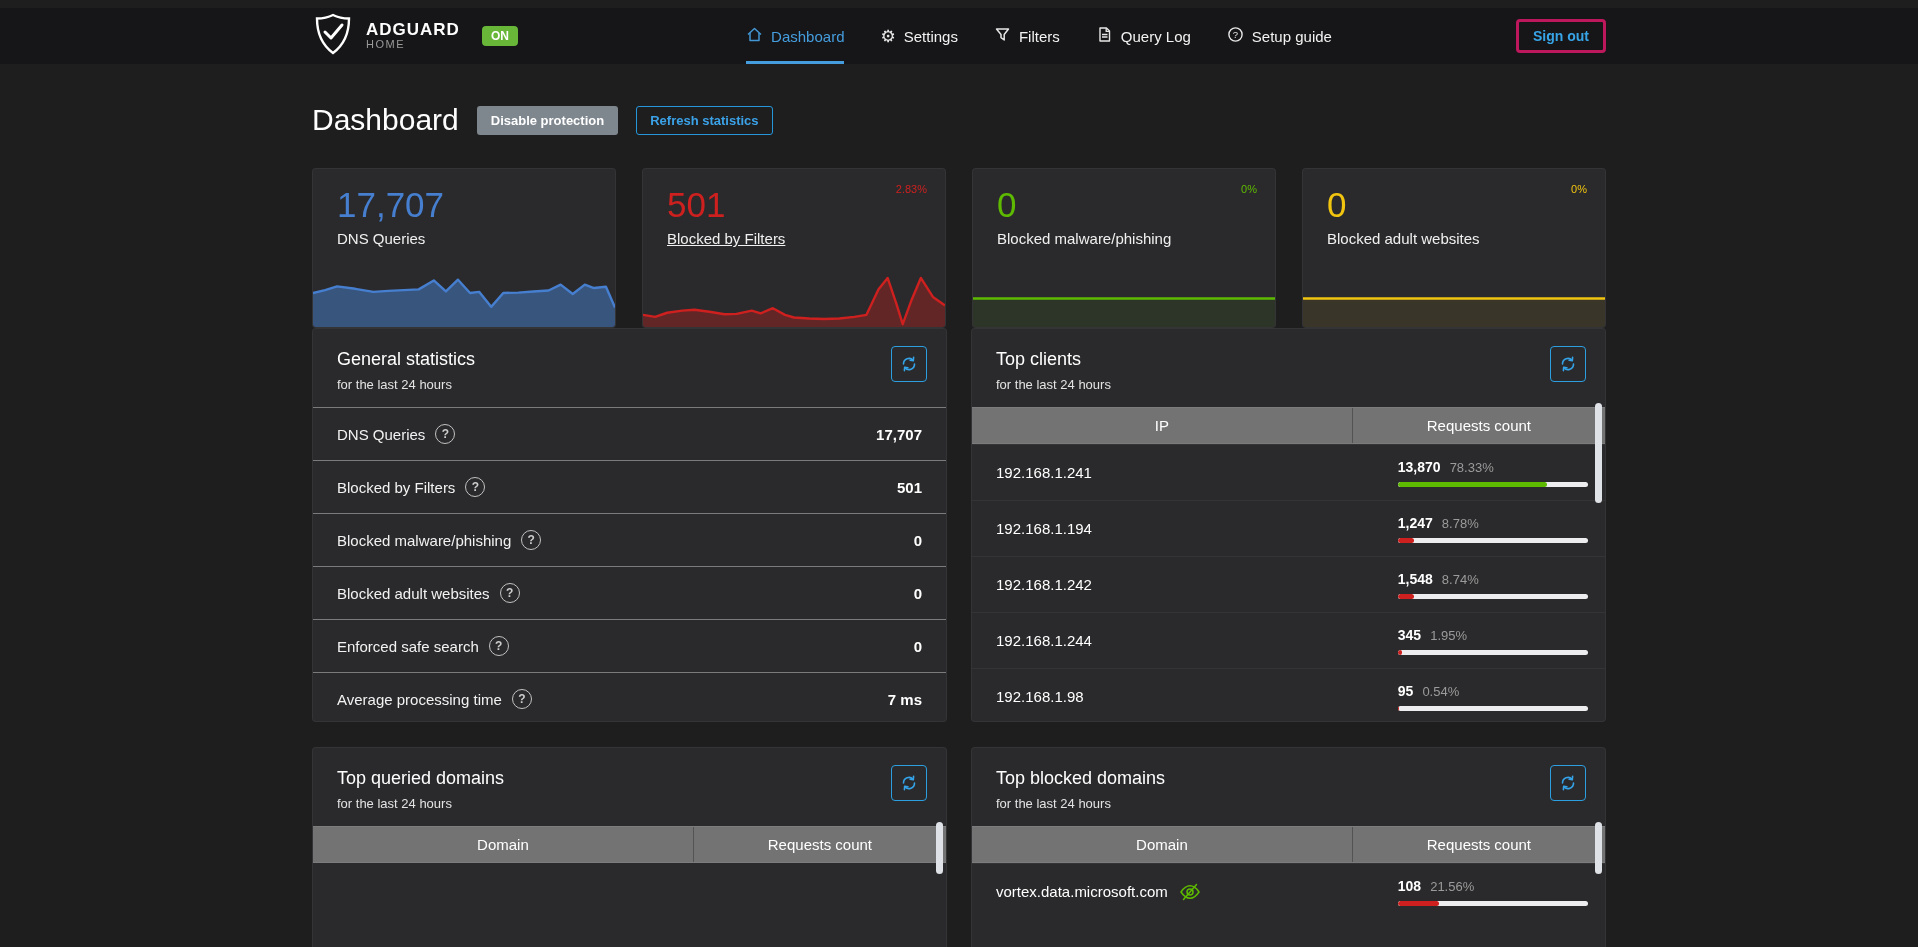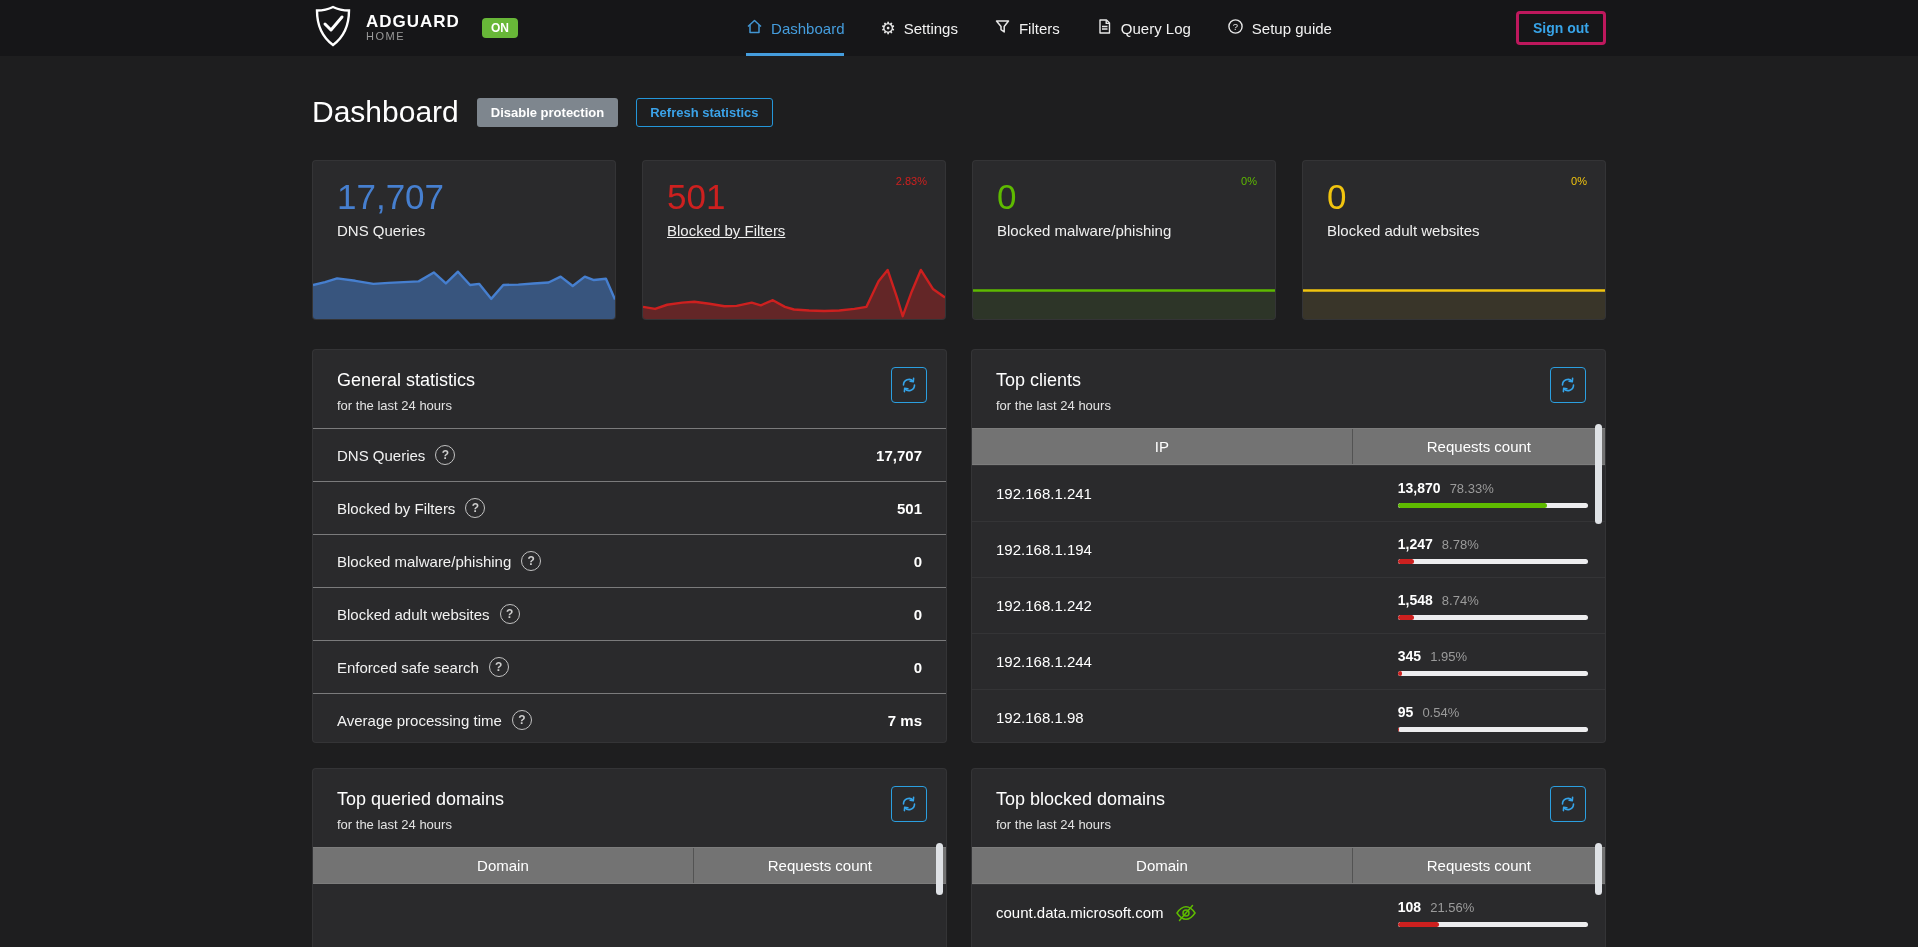--- a/index.html
+++ b/index.html
@@ -1,21 +1,21 @@
 <!DOCTYPE html>
 <html><head>
 <meta charset="utf-8">
 <style>
   * { margin:0; padding:0; box-sizing:border-box; }
   html,body { width:1918px; height:947px; overflow:hidden; }
   body { background:#1e1e1f; font-family:"Liberation Sans", sans-serif; color:#ececec; }
 
   
   .navbar { height:56px; background:#161618; }
-  .navbar-inner { width:1294px; margin:0 auto; height:56px; display:flex; align-items:center; }
+  .navbar-inner { width:1294px; margin:8px auto; height:56px; display:flex; align-items:center; }
   .brand { display:flex; align-items:center; gap:12px; min-width:250px; }
   .brand-text { display:flex; flex-direction:column; line-height:1.05; }
   .brand-name { font-size:17px; font-weight:bold; letter-spacing:1px; color:#fff; }
   .brand-sub { font-size:11px; color:#9a9a9a; letter-spacing:1.5px; }
   .badge-on { background:#68b738; color:#fff; font-size:12px; font-weight:bold; padding:3px 9px; border-radius:4px; margin-left:10px; }
   .nav { flex:1; display:flex; justify-content:center; gap:36px; height:56px; }
   .nav-item { display:flex; align-items:center; gap:8px; font-size:15px; color:#f2f2f2; height:56px; cursor:pointer; }
   .nav-item svg, .nav-item .glyph { opacity:.95; }
   .nav-item.active { color:#459ddd; border-bottom:3px solid #459ddd; padding-top:3px; }
   .glyph { font-size:17px; line-height:1; }
@@ -31,21 +31,21 @@
   
   .cards { display:grid; grid-template-columns:repeat(4,1fr); gap:26px; margin-top:31px; }
   .card { position:relative; height:160px; background:#2a2a2c; border:1px solid rgba(255,255,255,0.05); border-radius:4px; overflow:hidden; }
   .card-num { font-size:35px; margin:16px 0 0 24px; line-height:1.15; }
   .card-label { font-size:15px; margin:5px 0 0 24px; color:#f0f0f0; }
   .card-label.link { text-decoration:underline; cursor:pointer; }
   .card-pct { position:absolute; top:14px; right:18px; font-size:11px; }
   .spark { position:absolute; left:0; right:0; bottom:0; height:57px; width:100%; display:block; }
 
   
-  .panels { display:flex; justify-content:space-between; margin-top:29px; }
+  .panels { display:flex; justify-content:space-between; }
   .panels.second { margin-top:25px; }
   .panel { position:relative; width:635px; background:#2a2a2c; border:1px solid rgba(255,255,255,0.05); border-radius:4px; overflow:hidden; }
   .panel.tall { height:394px; }
   .panel.bottom { height:300px; }
   .panel-head { padding:20px 24px 15px 24px; position:relative; }
   .panel-title { font-size:18px; color:#fff; }
   .panel-sub { font-size:13px; color:#e3e3e3; margin-top:7px; }
   .refresh-btn { position:absolute; top:17px; right:19px; width:36px; height:36px; background:transparent; border:1px solid #2b9fe0; border-radius:4px; display:flex; align-items:center; justify-content:center; cursor:pointer; }
 
   
@@ -370,21 +370,21 @@
               <polyline points="3.4 14.6 3.7 11.4 6.9 11.7"></polyline>
           </svg>
         </div>
       </div>
       <div class="theader">
         <div class="th c1">Domain</div>
         <div class="th c2">Requests count</div>
       </div>
       <div class="trow">
         <div class="td-name">
-          <span>count.data.microsoft.com</span>
+          <span>vortex.data.microsoft.com</span>
           <span class="eye-slash">
             <svg width="22" height="22" viewBox="0 0 22 22" stroke="#5eba00" stroke-width="1.5" fill="none" stroke-linecap="round">
               <path d="M2 11 C5 6.5 8.5 4.8 11 4.8 C13.5 4.8 17 6.5 20 11 C17 15.5 13.5 17.2 11 17.2 C8.5 17.2 5 15.5 2 11 Z"></path>
               <circle cx="11" cy="11" r="3"></circle>
               <line x1="4.5" y1="18.5" x2="17.5" y2="3.5"></line>
             </svg>
           </span>
         </div>
         <div class="td-count">
           <div class="count-line">

